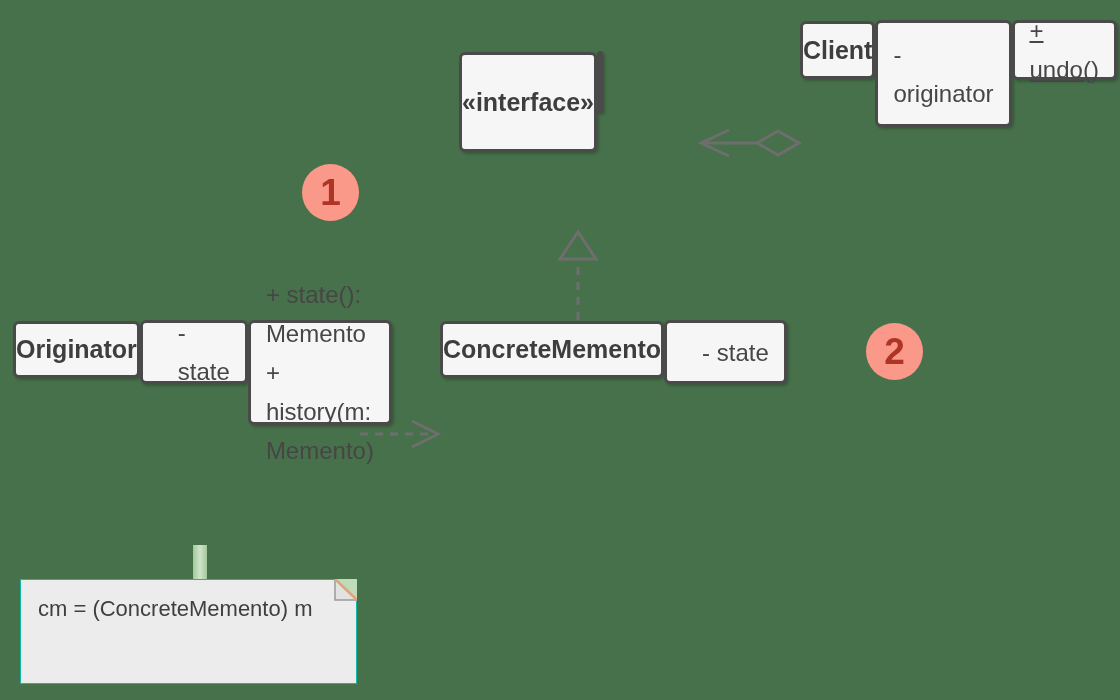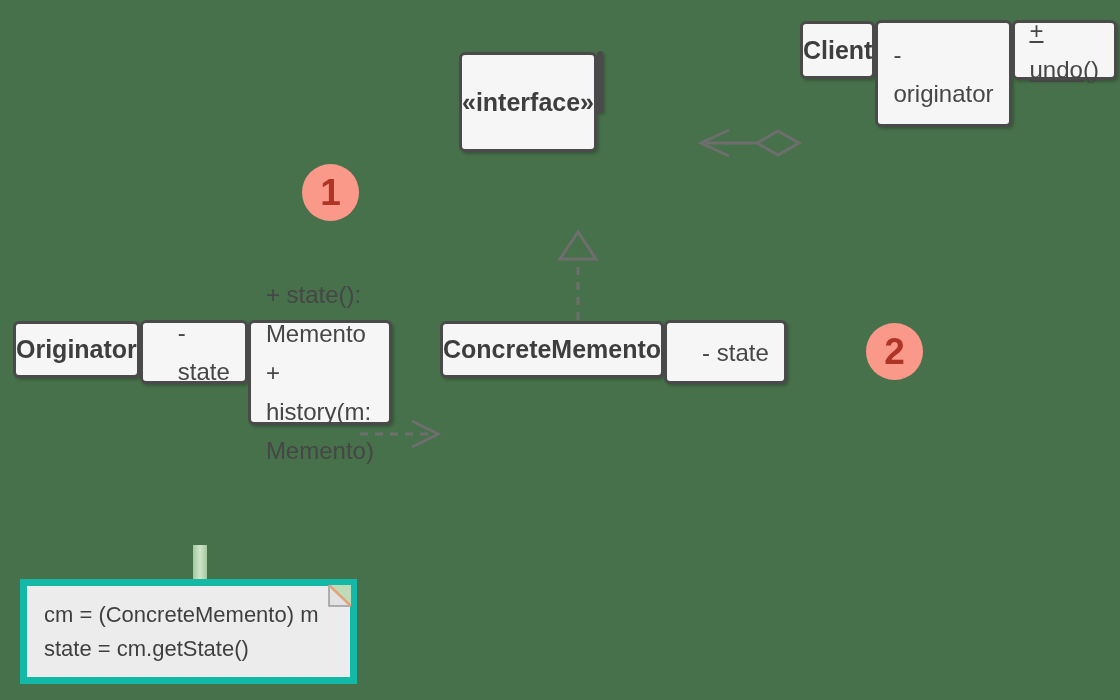--- a/index.html
+++ b/index.html
@@ -56,21 +56,21 @@
 
   
   .note-connector {
     position:absolute; left:193px; top:545px; width:14px; height:37px;
     background:linear-gradient(90deg,#a3c99d,#cfe5c9 50%,#a3c99d);
   }
   .note {
     position:absolute; left:20px; top:579px; width:337px; height:105px;
     box-sizing:border-box;
     background:#ececec;
-    border:7px solid #14b8a6;
+    border:1px solid #14b8a6;
     color:#3f3f3f;
     font-size:22px; line-height:34px;
     padding:12px 0 0 17px;
   }
   .note-fold { position:absolute; top:-1px; right:-1px; }
 
   
   .watermark {
     position:absolute; right:13px; bottom:10px;
     font-size:25px; font-weight:bold; color:#ededed;
@@ -151,17 +151,16 @@
   </div>
 
   <div class="note-connector"></div>
   <div class="note">
     <svg class="note-fold" width="27" height="27">
       <polygon points="5,0 27,0 27,21" fill="#bedcb8"></polygon>
       <polygon points="5,0 27,21 5,21" fill="#e2e2e2" stroke="#9a9a9a" stroke-width="1.5"></polygon>
       <line x1="5" y1="0" x2="27" y2="21" stroke="#e2a37b" stroke-width="2.5"></line>
     </svg>
     <div>cm = (ConcreteMemento) m</div>
-    <div>state = cm.getState()</div>
   </div>
 
 
 </div>
 
 </body></html>

